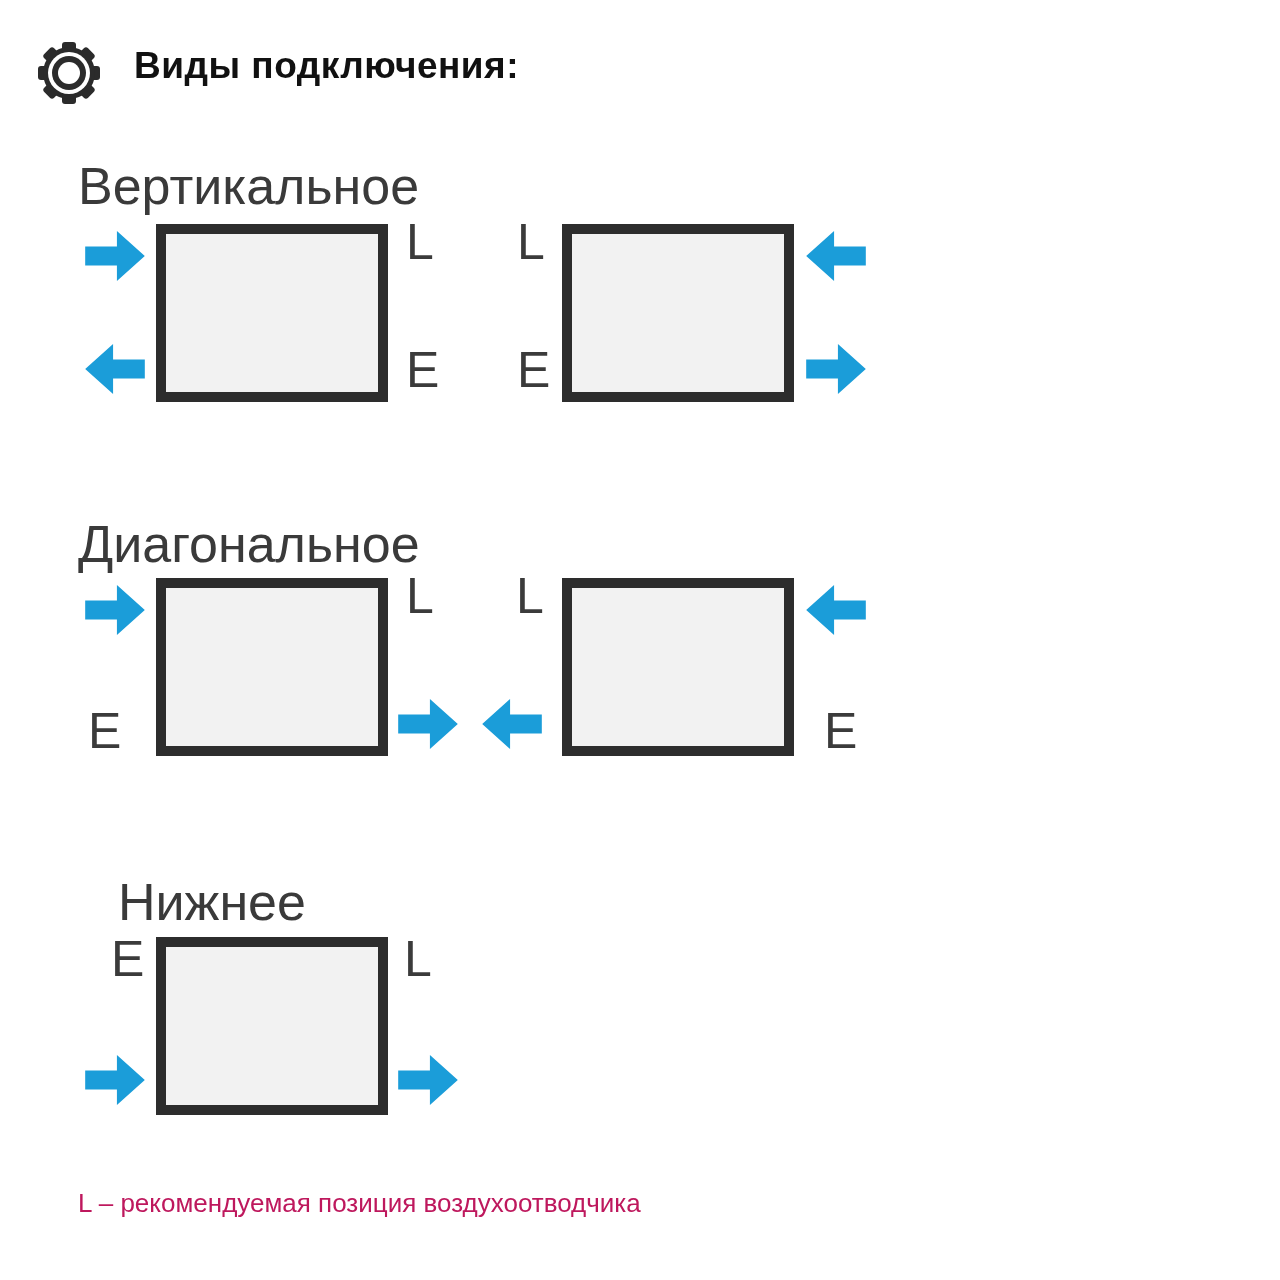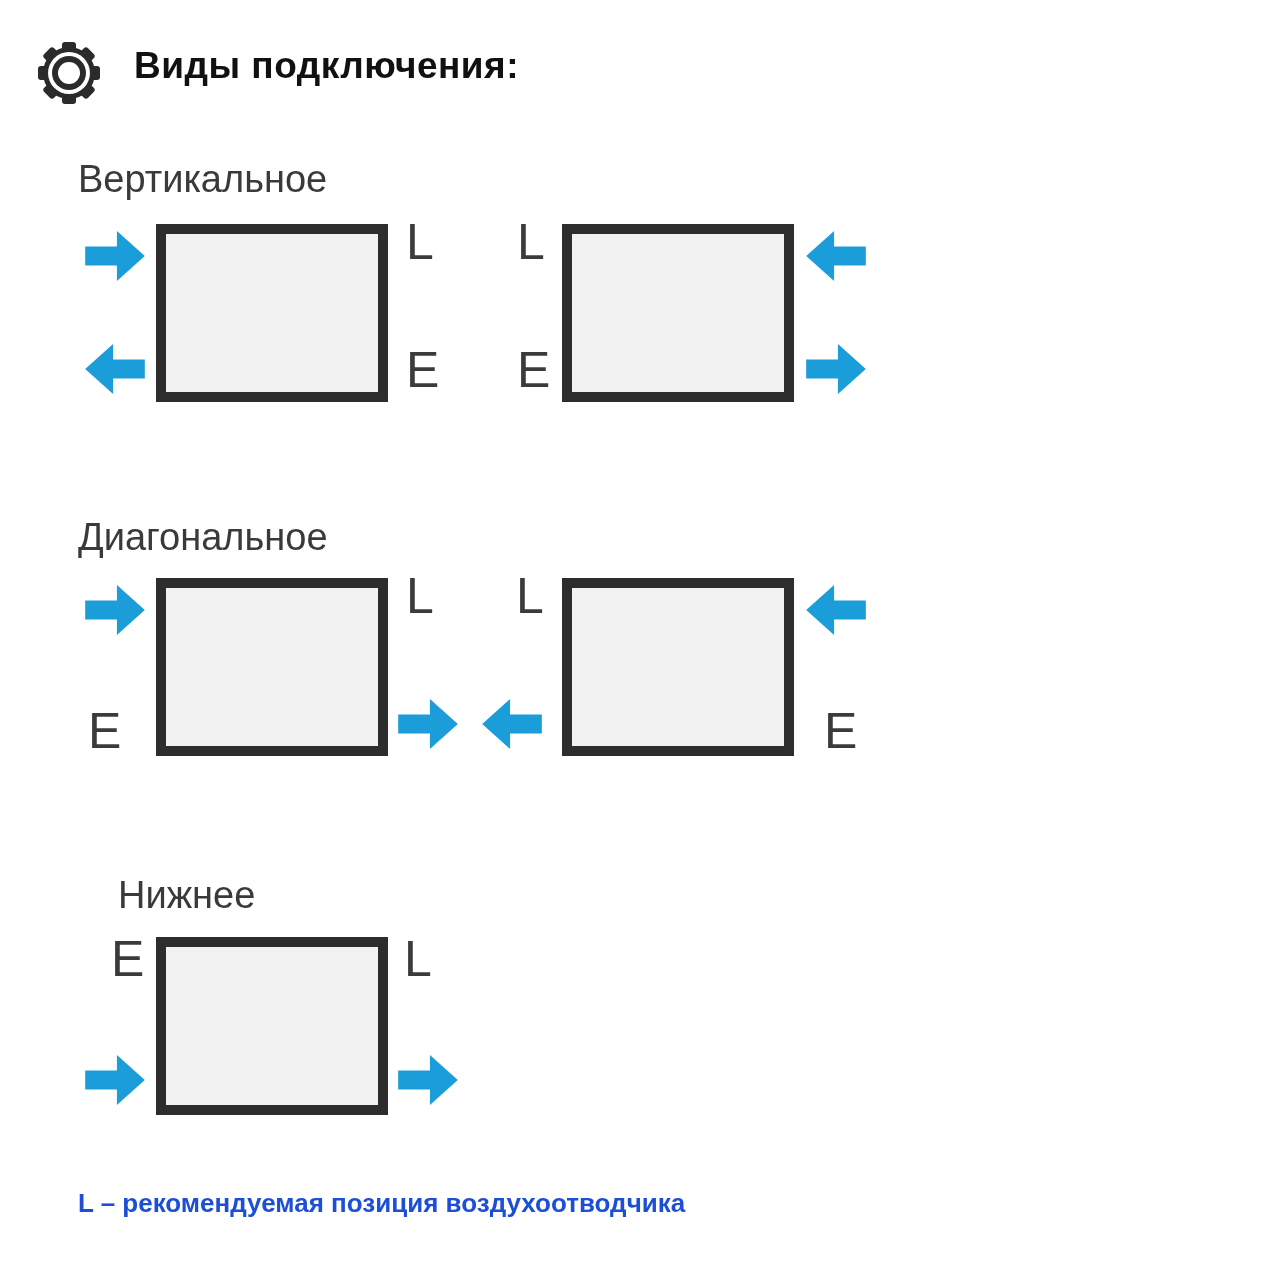--- a/index.html
+++ b/index.html
@@ -16,36 +16,36 @@
     background:#ffffff;
     overflow:hidden;
     font-family:"Liberation Sans","DejaVu Sans",sans-serif;
   }
   .abs{position:absolute;}
   .title{
     font-size:37px;line-height:1;font-weight:700;color:var(--title);
     letter-spacing:0.5px;
   }
   .sec-label{
-    font-size:38px;line-height:1;font-weight:400;color:#3A3A3A;
+    font-size:52px;line-height:1;font-weight:400;color:#3A3A3A;
   }
   .rad{
     width:212px;height:158px;
     border:10px solid var(--outline);
     background:var(--fill);
     box-sizing:content-box;
   }
   .arrow{width:60px;height:50px;color:var(--accent);}
   .arrow svg{display:block;width:100%;height:100%;}
   .arrow.left svg{transform:scaleX(-1);}
   .port{
     font-size:50px;line-height:50px;font-weight:400;color:var(--text);
   }
   .legend{
-    font-size:26px;line-height:37px;font-weight:700;color:#1d4ed8;
+    font-size:26px;line-height:37px;font-weight:400;color:#be185d;
   }
   .gear{width:62px;height:62px;}
   .gear svg{display:block;width:100%;height:100%;}
 </style>
 </head>
 <body>
 
 <div class="canvas">
 
   <div class="abs gear" style="left:38px;top:42px;">

